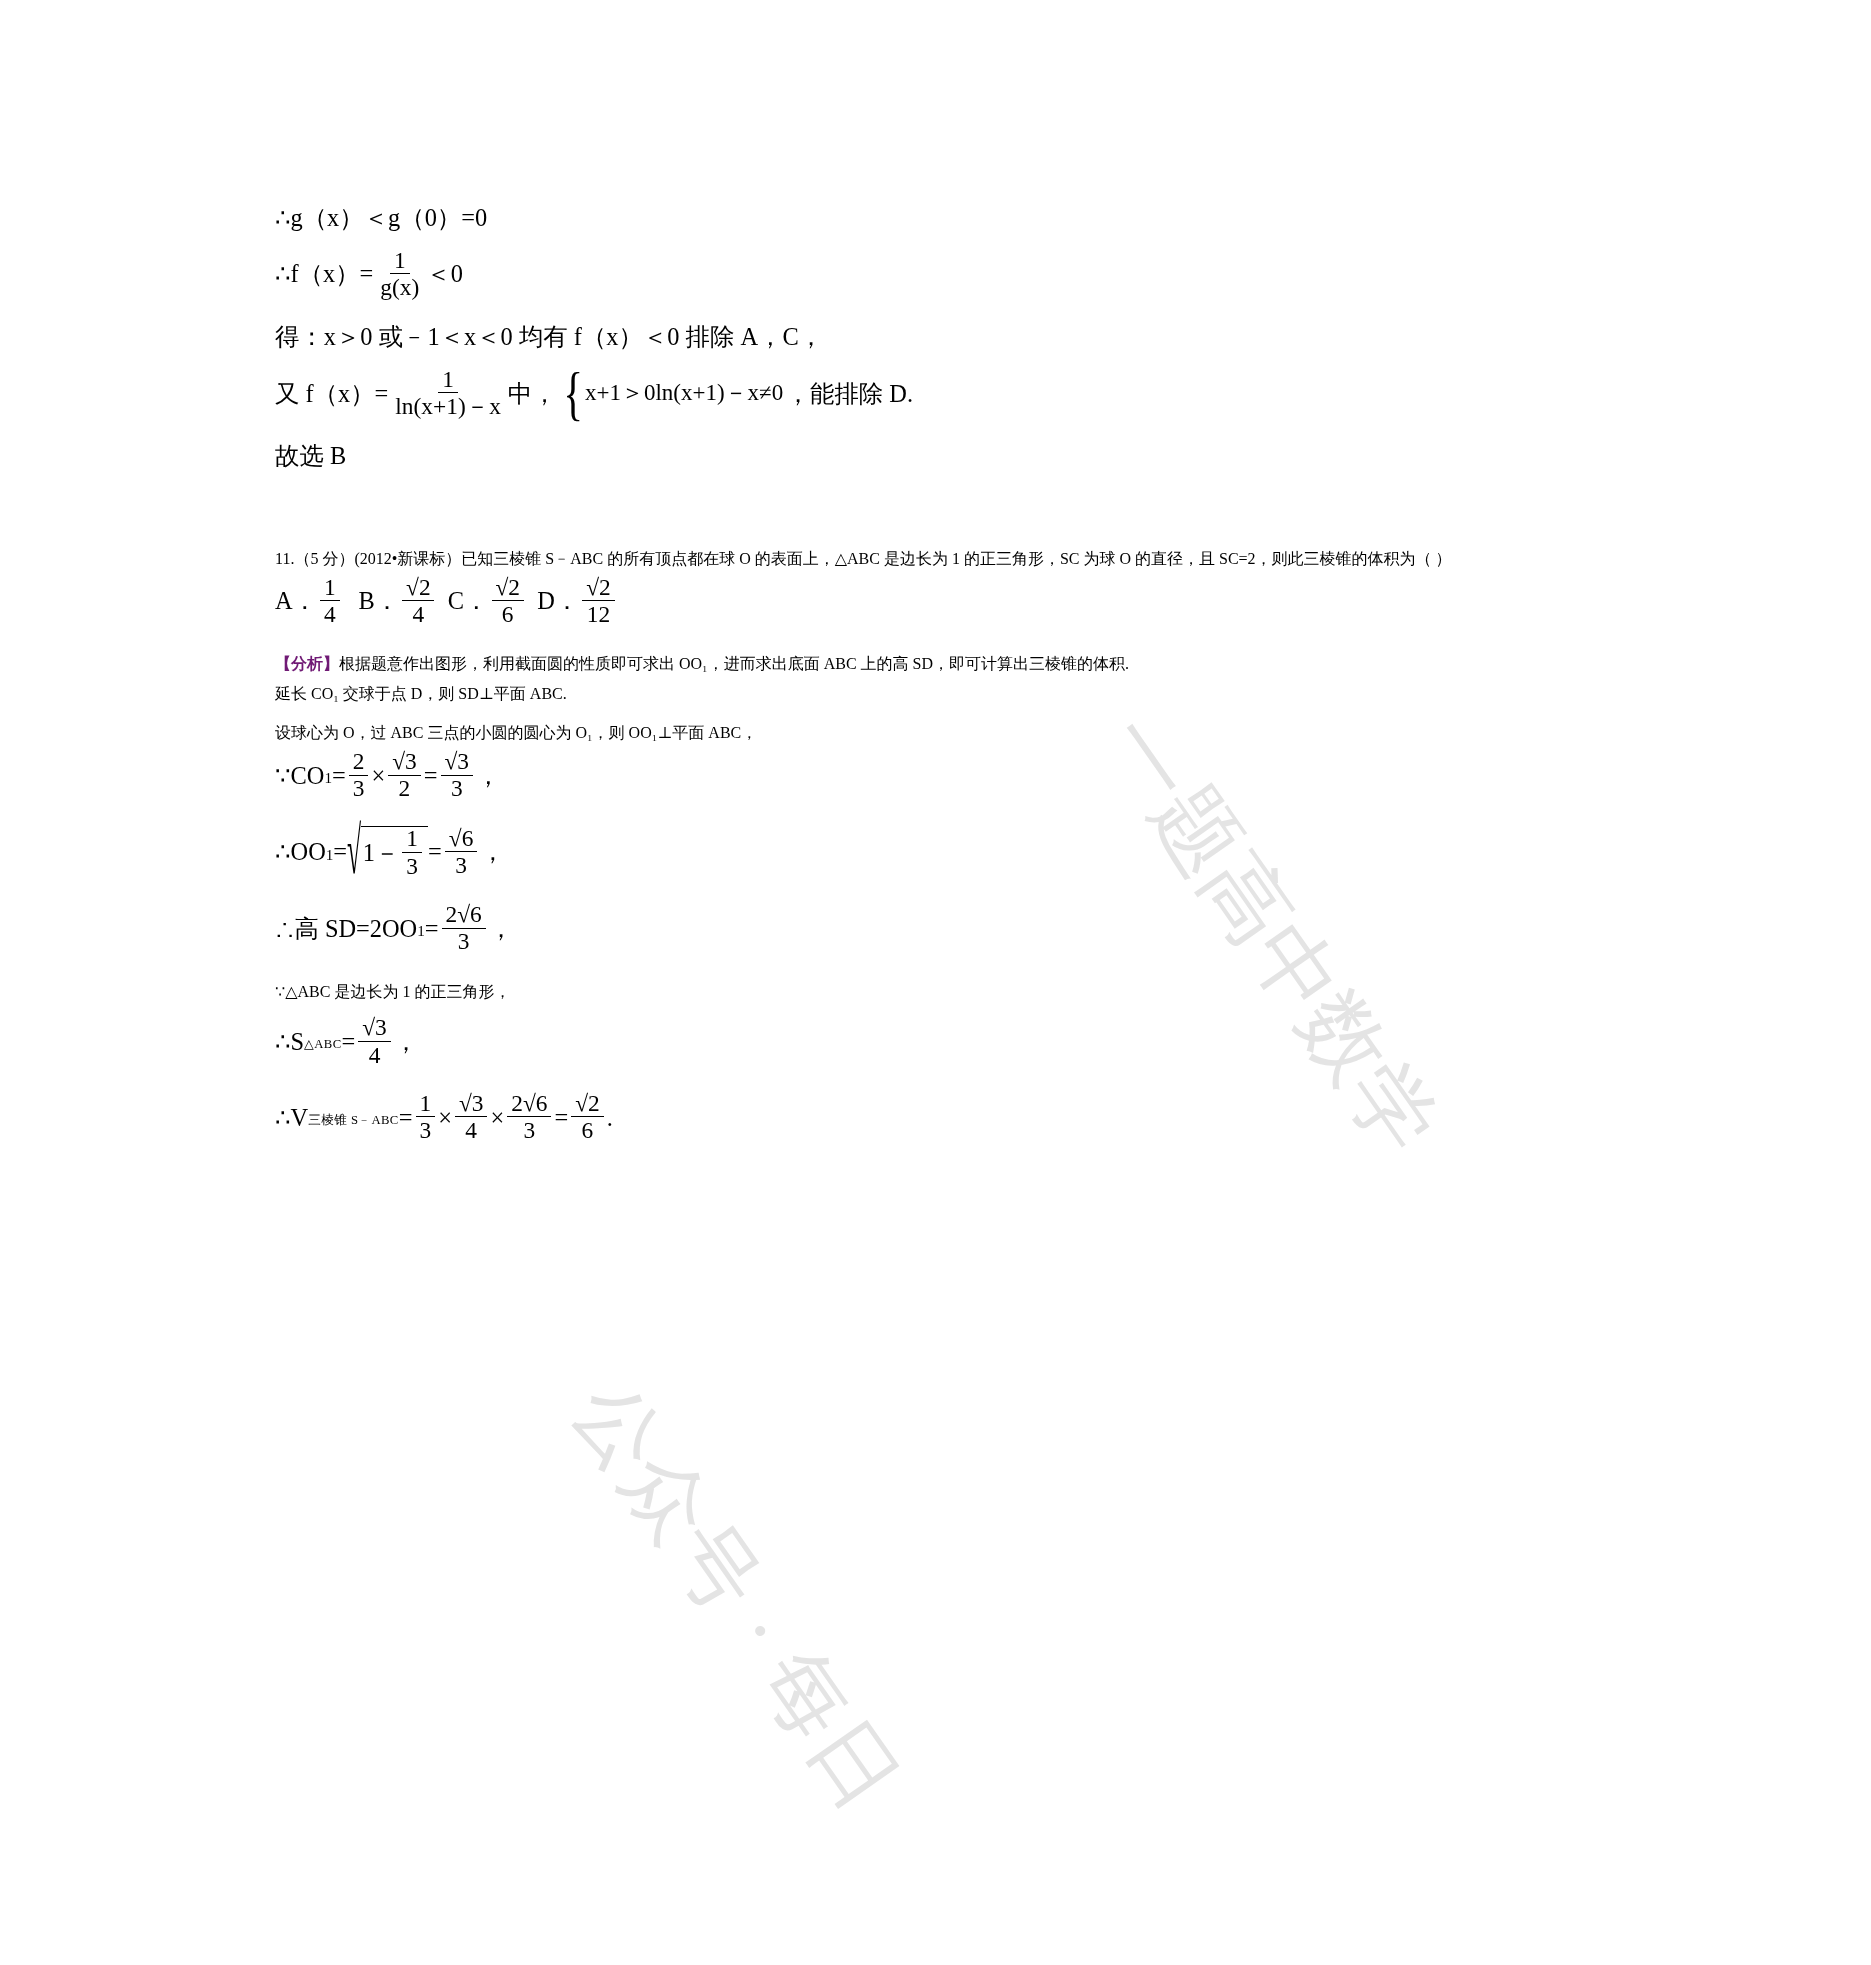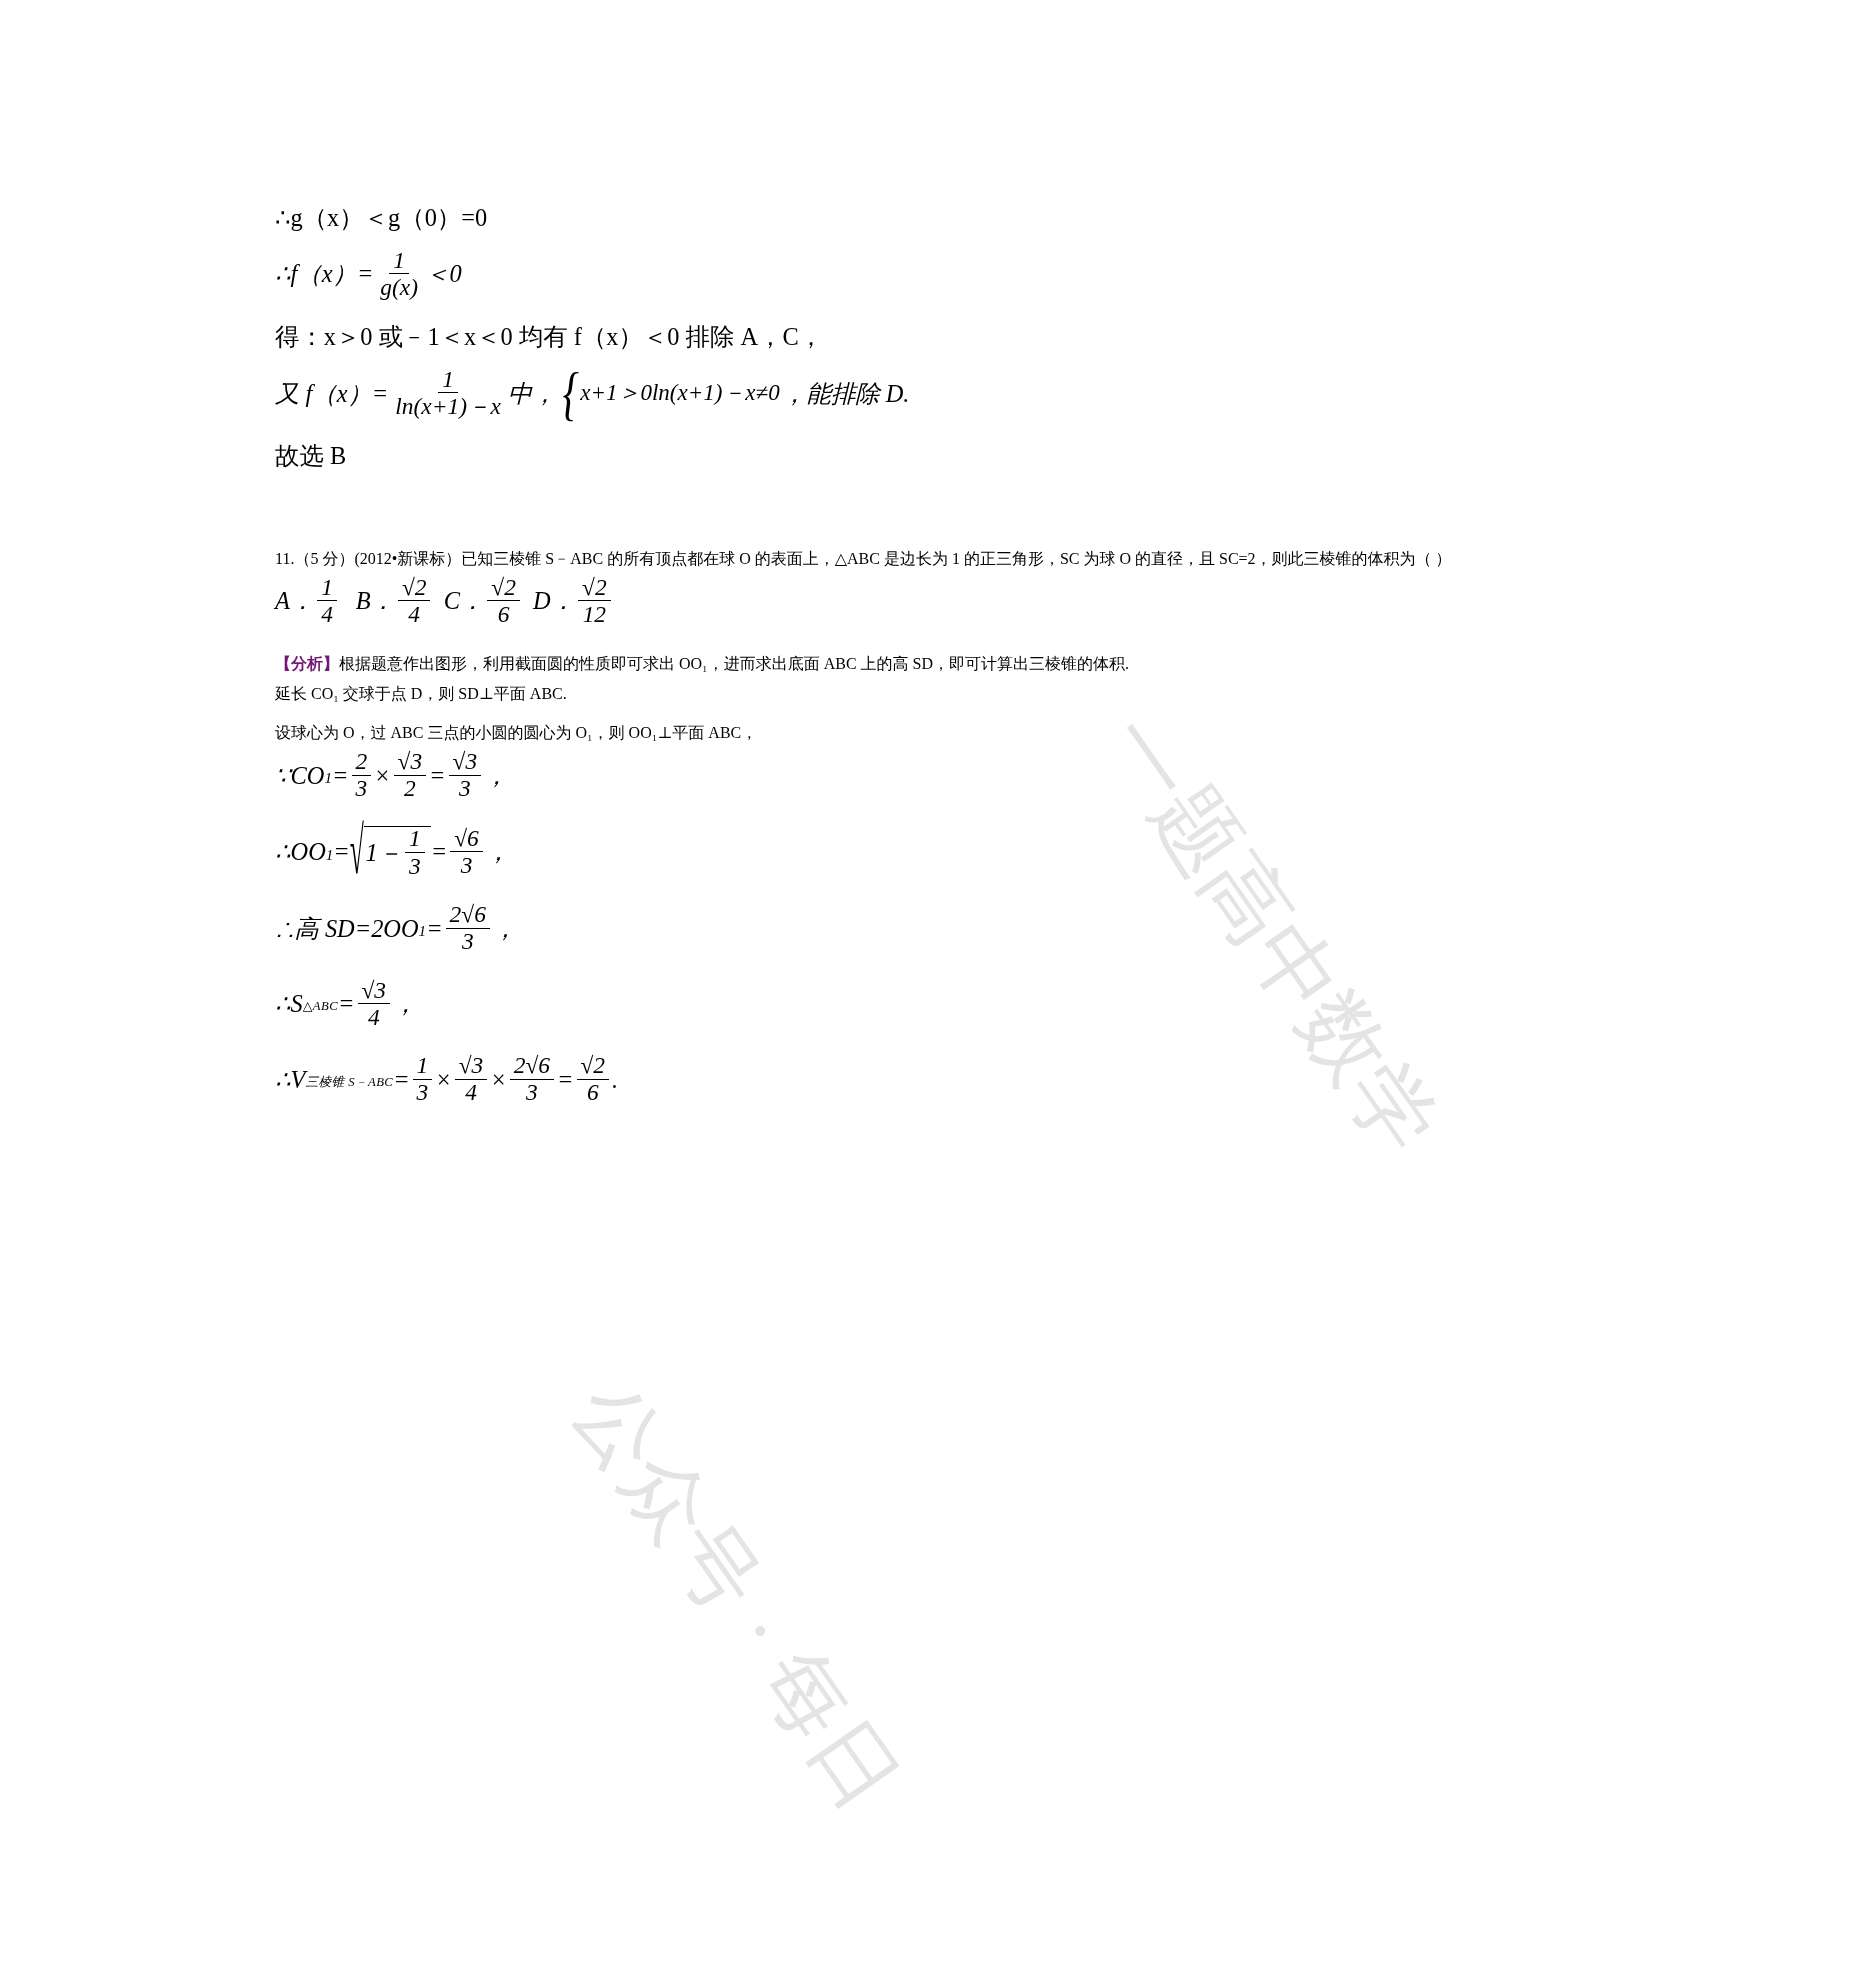--- a/index.html
+++ b/index.html
@@ -32,21 +32,21 @@
     display: flex;
     align-items: center;
     flex-wrap: nowrap;
     white-space: nowrap;
   }
   .para {
     font-size: 16px;
     line-height: 1.62;
     margin: 0 0 3.9px 0;
   }
-  .tall { margin-bottom: 24.4px; font-style: italic; }
+  .tall { margin-bottom: 24.4px; }
   .gap-big { height: 59px; }
 
   
   .frac {
     display: inline-flex;
     flex-direction: column;
     align-items: center;
     justify-content: center;
     vertical-align: middle;
     margin: 0 3.1px;
@@ -292,20 +292,23 @@
       <span>∴高 SD=2OO</span>
         <span class="sub">1</span>
       <span>=</span>
       <span class="frac">
         <span class="num">2√6</span>
         <span class="den">3</span>
       </span>
       <span>，</span>
     </div>
 
+    <div class="para" style="margin-bottom:11.8px">
+      <span>∵△ABC 是边长为 1 的正三角形，</span>
+    </div>
 
     <div class="line tall">
       <span>∴S</span>
         <span class="tiny-sub">△ABC</span>
       <span>=</span>
       <span class="frac">
         <span class="num">√3</span>
         <span class="den">4</span>
       </span>
       <span>，</span>

